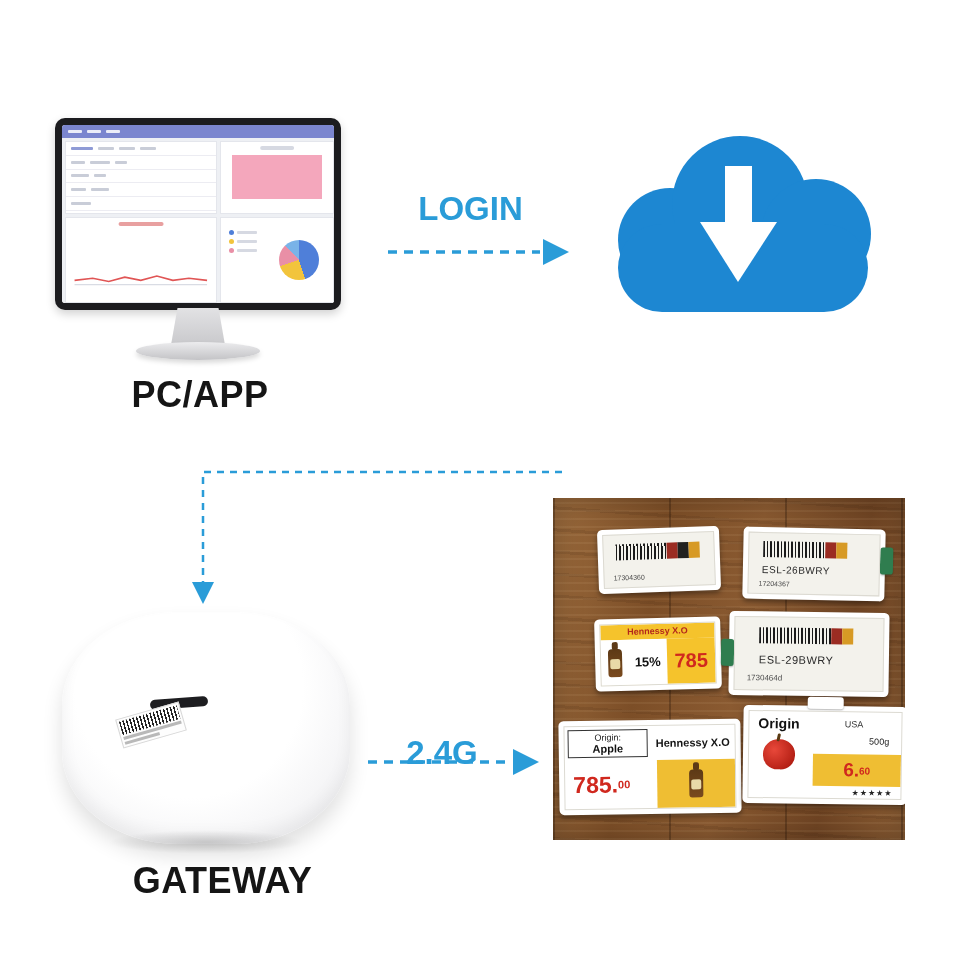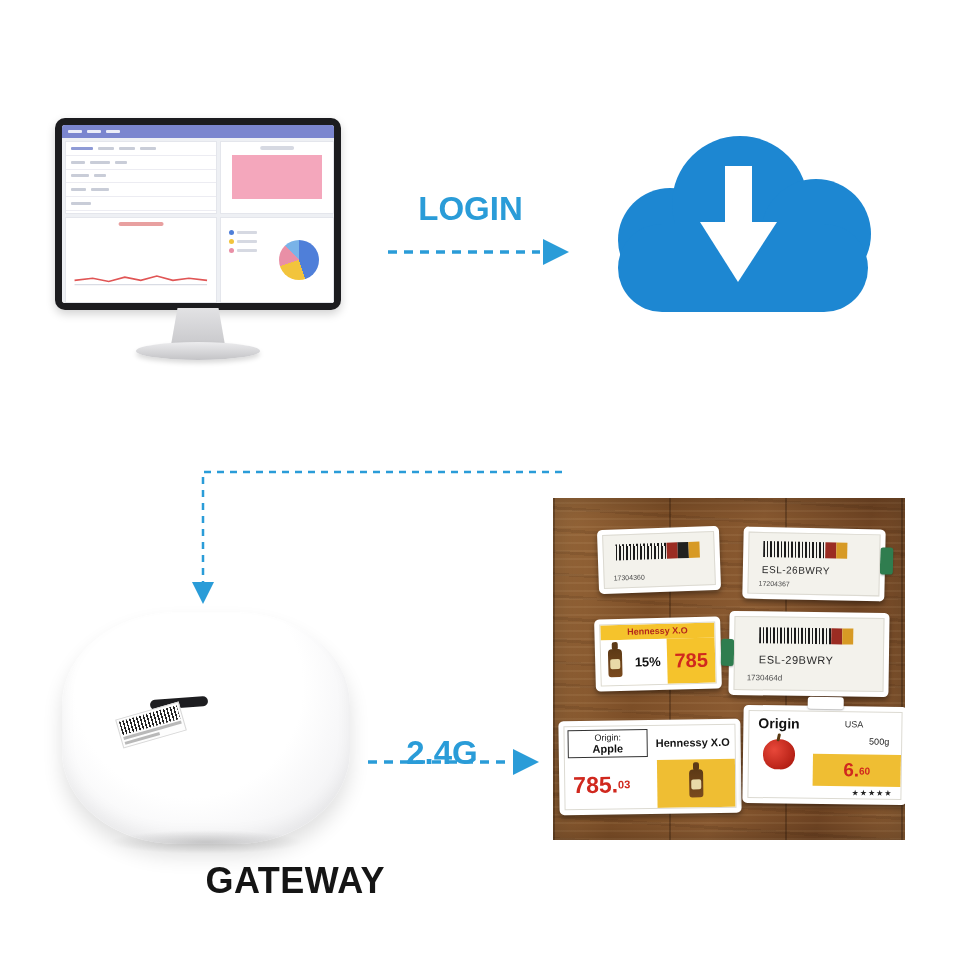--- a/index.html
+++ b/index.html
@@ -3,21 +3,21 @@
 <meta charset="utf-8">
 <style>
   html,body{margin:0;padding:0;background:#ffffff;}
   body{font-family:"Liberation Sans","DejaVu Sans",sans-serif;}
   .canvas{position:relative;width:960px;height:960px;background:#ffffff;overflow:hidden;margin:0 auto;}
 
   
   .big-label{position:absolute;font-size:36px;font-weight:700;color:#151515;text-align:center;letter-spacing:0.5px;}
   .lbl-pc{left:40px;top:374px;width:320px;}
   .lbl-cloud{left:540px;top:374px;width:380px;}
-  .lbl-gateway{left:60px;top:860px;width:325px;text-align:right;}
+  .lbl-gateway{left:60px;top:860px;width:325px;}
   .lbl-epd{left:555px;top:860px;width:350px;}
 
   
   .conn-label{position:absolute;font-size:33px;font-weight:700;color:#2a9cd8;text-align:center;}
   .lbl-login{left:398px;top:190px;width:145px;}
   .lbl-24g{left:382px;top:734px;width:120px;}
 
   
   .overlay{position:absolute;left:0;top:0;width:960px;height:960px;pointer-events:none;}
 
@@ -297,21 +297,21 @@
         <div class="t5-top">
           <div class="t5-origin">
             <span class="o1">Origin:</span>
             <span class="o2">Apple</span>
           </div>
           <div class="t5-title">Hennessy X.O</div>
         </div>
         <div class="t5-bottom">
           <div class="t5-price">
             <span>785.</span>
-              <sup>03</sup>
+              <sup>00</sup>
           </div>
           <div class="t5-bottlearea">
             <span class="bottle"></span>
           </div>
         </div>
       </div>
     </div>
 
     <div class="tag tag6">
       <div class="t6-tab"></div>
@@ -323,15 +323,16 @@
         <div class="t6-pricebox">
           <span>6.</span>
             <sup>60</sup>
         </div>
         <div class="t6-stars">★★★★★</div>
       </div>
     </div>
 
   </div>
 
+  <div class="big-label lbl-pc">PC/APP</div>
   <div class="big-label lbl-gateway">GATEWAY</div>
 
 </div>
 
 </body></html>

